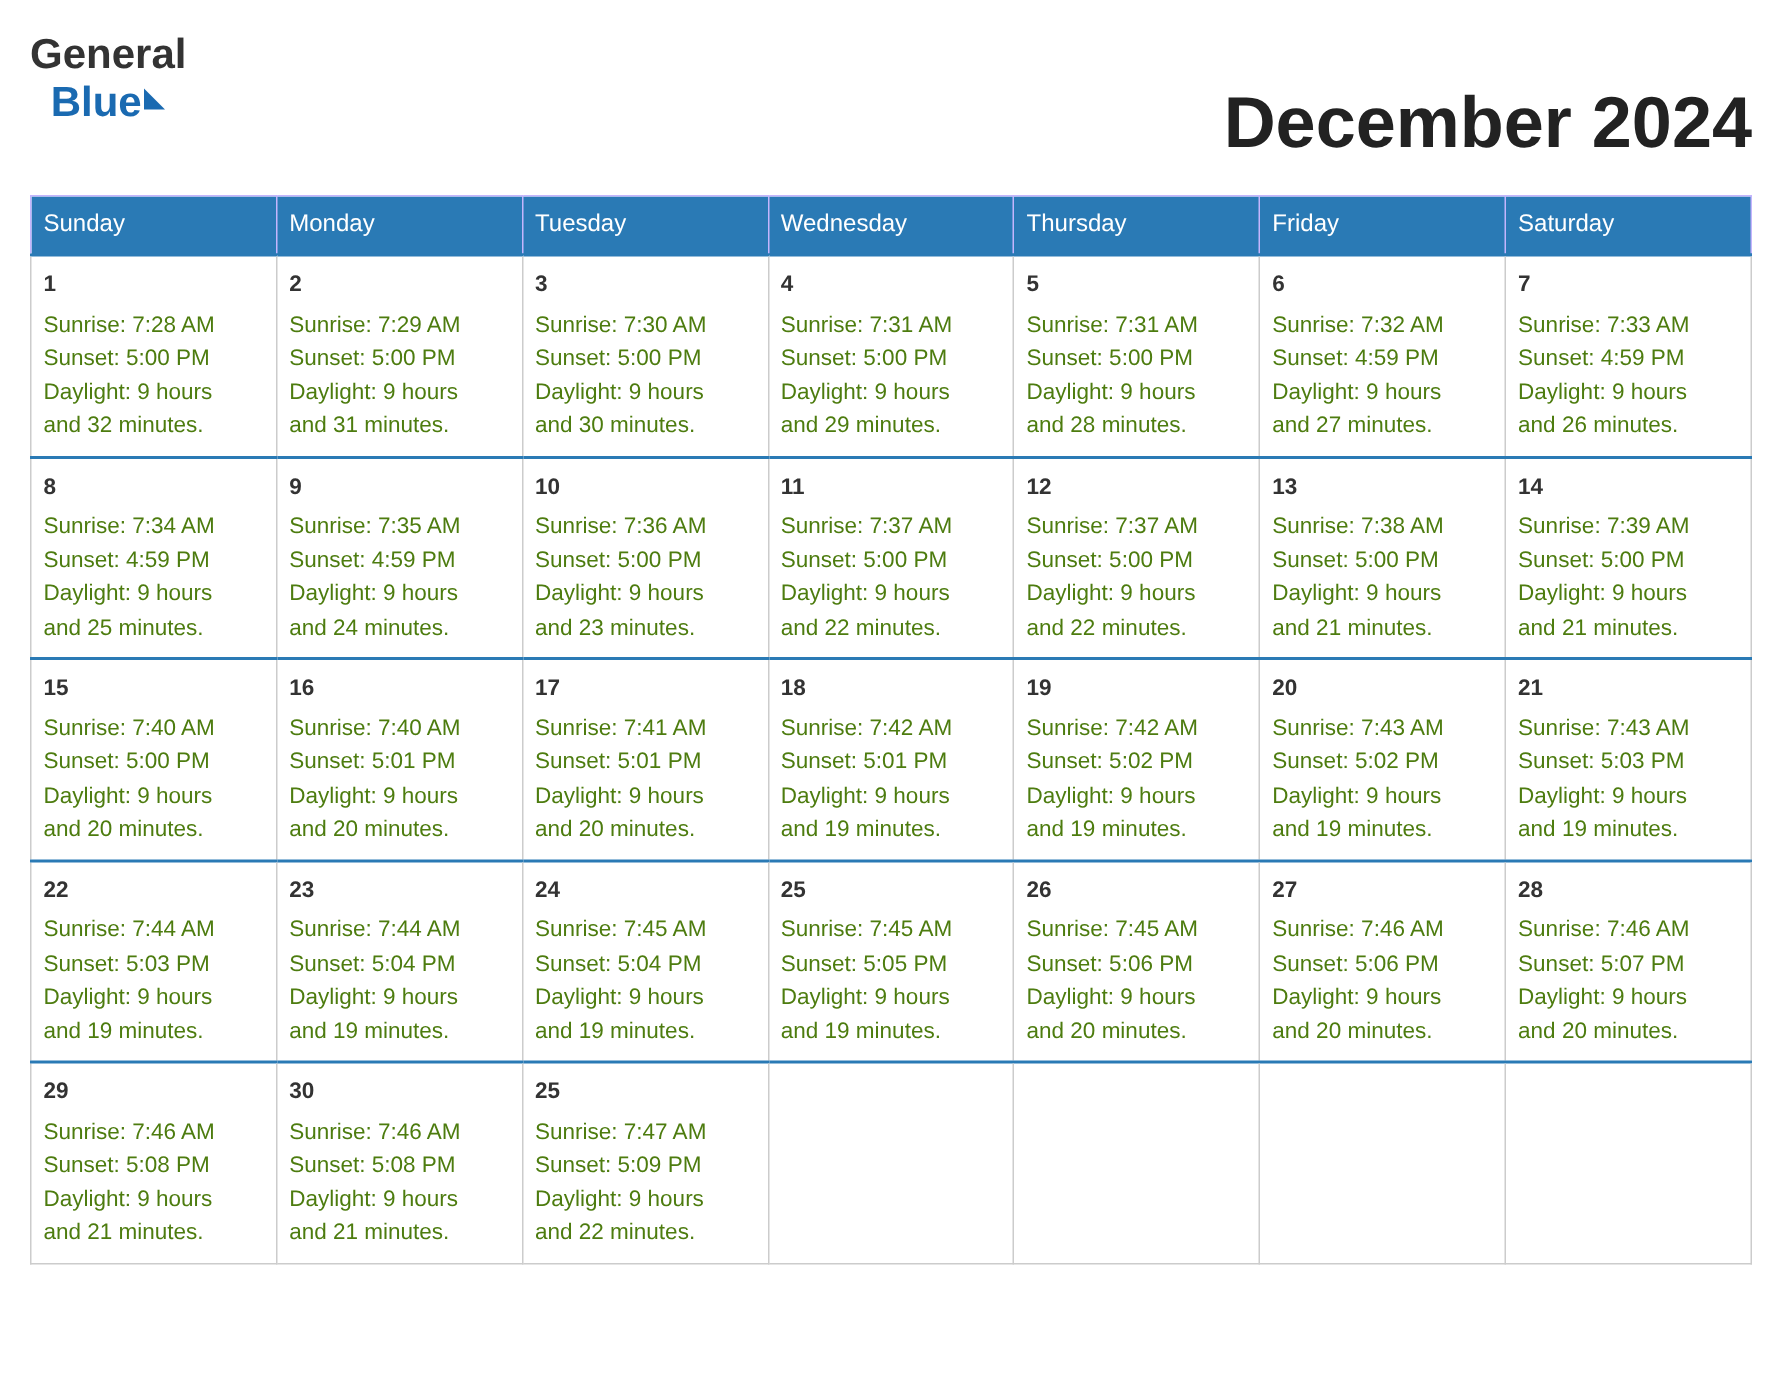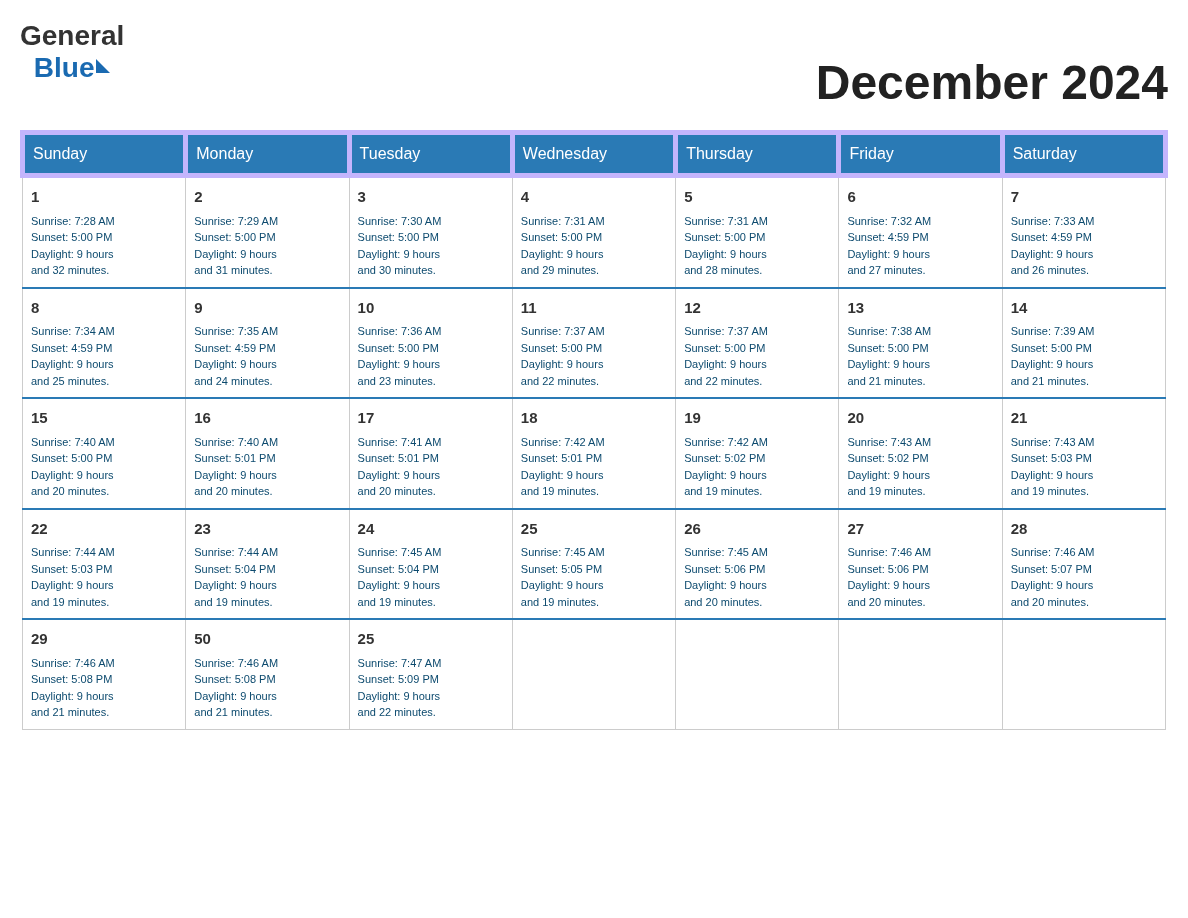--- a/index.html
+++ b/index.html
@@ -67,42 +67,42 @@
       width: 100%;
       border-collapse: collapse;
     }
     .calendar th {
       background-color: #2a7ab5;
       color: #fff;
       padding: 10px 8px;
       text-align: left;
       font-size: 16px;
       font-weight: normal;
-      border: 5px solid #c4b5fd;
+      border: 1px solid #c4b5fd;
     }
     .calendar td {
       vertical-align: top;
       padding: 8px;
       border: 1px solid #ccc;
       border-top: 2px solid #2a7ab5;
       width: 14.28%;
       min-height: 100px;
       font-size: 13px;
       color: #333;
       line-height: 1.5;
     }
     .day-num {
       font-size: 15px;
       font-weight: bold;
       display: block;
       margin-bottom: 4px;
     }
     .day-info {
-      font-size: 11px;
-      color: #0c4a6e;
+      font-size: 15px;
+      color: #4d7c0f;
     }
     .empty-cell {
       border-top: 2px solid #2a7ab5;
       background: #fff;
     }
   </style>
 </head>
 <body>
 
 <div class="header">
@@ -252,21 +252,21 @@
           <span class="day-num">28</span>
           <div class="day-info">Sunrise: 7:46 AM<br>Sunset: 5:07 PM<br>Daylight: 9 hours<br>and 20 minutes.</div>
         </td>
       </tr>
       <tr>
         <td>
           <span class="day-num">29</span>
           <div class="day-info">Sunrise: 7:46 AM<br>Sunset: 5:08 PM<br>Daylight: 9 hours<br>and 21 minutes.</div>
         </td>
         <td>
-          <span class="day-num">50</span>
+          <span class="day-num">30</span>
           <div class="day-info">Sunrise: 7:46 AM<br>Sunset: 5:08 PM<br>Daylight: 9 hours<br>and 21 minutes.</div>
         </td>
         <td>
           <span class="day-num">25</span>
           <div class="day-info">Sunrise: 7:47 AM<br>Sunset: 5:09 PM<br>Daylight: 9 hours<br>and 22 minutes.</div>
         </td>
         <td class="empty-cell"></td>
         <td class="empty-cell"></td>
         <td class="empty-cell"></td>
         <td class="empty-cell"></td>

